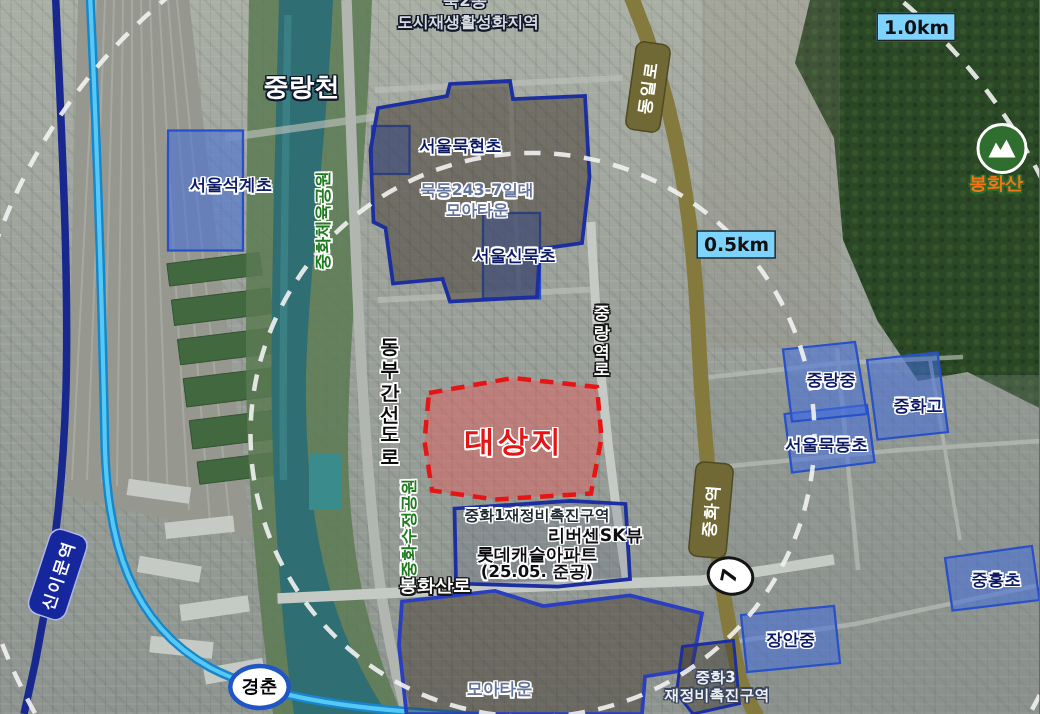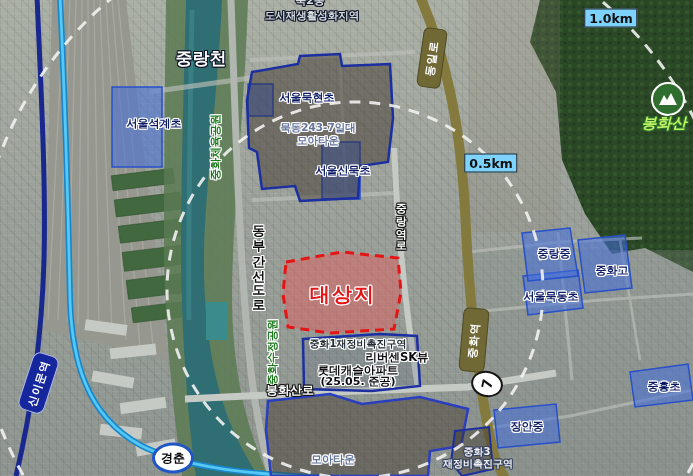--- a/index.html
+++ b/index.html
@@ -160,21 +160,21 @@
   </div>
 
   <div class="scalebox" style="left:611px;top:18px;">1.0km</div>
   <div class="scalebox" style="left:491px;top:163px;">0.5km</div>
 
   <div class="mtn-icon" style="left:668px;top:99px;">
     <svg width="20" height="14" viewBox="0 0 20 14">
         <path d="M1,13 L6,3 L9,8 L13,1 L19,13 Z" fill="#fff"></path>
       </svg>
   </div>
-  <div class="lbl halo-g" style="left:664px;top:123px;color:#bef264;font-size:15px;font-style:italic;">봉화산</div>
+  <div class="lbl halo-g" style="left:664px;top:123px;color:#f97316;font-size:12px;">봉화산</div>
 
   <div class="lbl vstack halo-k" style="left:400px;top:221px;color:#fff;font-size:11px;">중랑역로</div>
   <div class="lbl vstack halo-w" style="left:258px;top:261px;color:#0b0b0b;font-size:13px;">동부간선도로</div>
 
   <div class="lbl halo-w" style="left:216px;top:147px;color:#1e7a1e;font-size:11px;transform:translate(-50%,-50%) rotate(-90deg);">중화체육공원</div>
   <div class="lbl halo-w" style="left:273px;top:352px;color:#1e7a1e;font-size:11px;transform:translate(-50%,-50%) rotate(-90deg);">중화수정공원</div>
 
   <div class="lbl halo-w" style="left:343px;top:294px;color:#e51515;font-size:20px;letter-spacing:2px;">대상지</div>
 
   <div class="lbl halo-w" style="left:358px;top:344px;color:#202a33;font-size:10px;">중화1재정비촉진구역</div>

